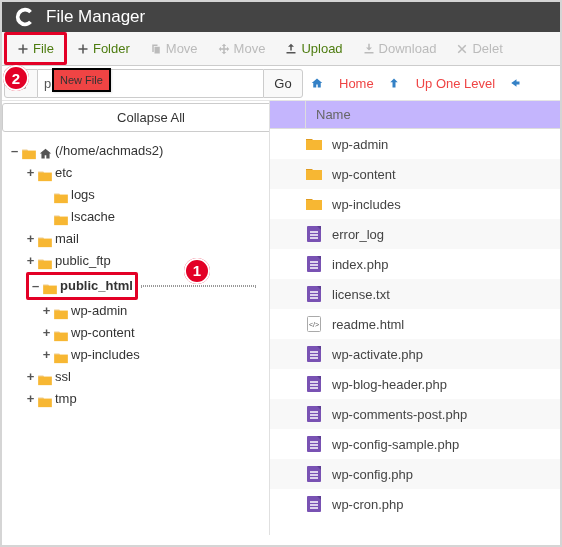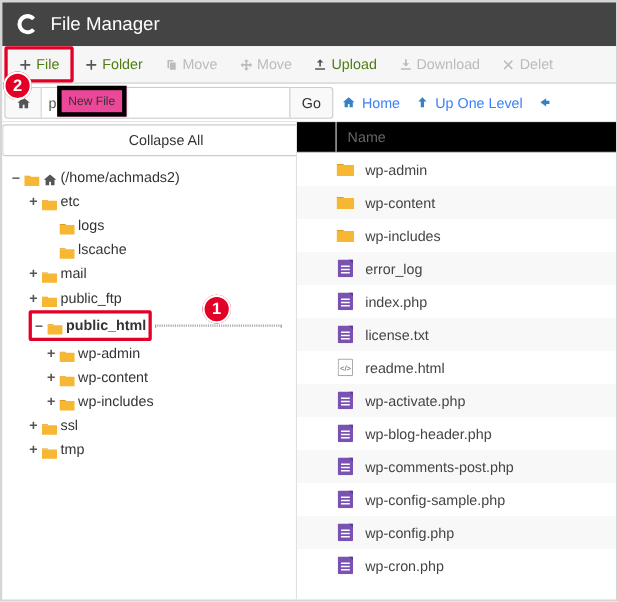--- a/index.html
+++ b/index.html
@@ -1,56 +1,56 @@
 <!DOCTYPE html>
 <html><head>
 <meta charset="utf-8">
 <style>
   * { box-sizing: border-box; margin: 0; padding: 0; font-family: Arial, Helvetica, sans-serif; }
   body { background: #fff; }
   .frame { width: 562px; height: 547px; border: 2px solid #d5d5d5; overflow: hidden; position: relative; background: #fff; }
 
   
   .titlebar {
-    background: #444; color: #fff; height: 40px; display: flex; align-items: center; padding: 4px 12px; gap: 10px;
+    background: #444; color: #fff; height: 30px; display: flex; align-items: center; padding: 4px 12px; gap: 10px;
   }
   .titlebar .cp-logo { width: 22px; height: 22px; display: flex; align-items: center; justify-content: center; }
   .titlebar .cp-logo svg { width: 22px; height: 22px; fill: #fff; }
   .titlebar .title { font-size: 17px; font-weight: 400; }
 
   
   .toolbar {
     background: #f6f6f6; border-bottom: 1px solid #ccc; height: 34px;
     display: flex; align-items: stretch; position: relative; padding-left: 2px;
   }
   .tool-btn {
     display: flex; align-items: center; gap: 4px; padding: 0 10px; font-size: 13px; color: #4d7c0f; cursor: pointer;
   }
   .tool-btn svg { width: 12px; height: 12px; fill: #555; }
   .tool-btn.disabled { color: #bbb; }
   .tool-btn.disabled svg { fill: #bbb; }
   .file-btn-highlight { border: 3px solid #e30026; border-radius: 2px; }
 
   
   .tooltip {
-    position: absolute; top: 36px; left: 50px; background: #ec4899; border: 4px solid #000000;
+    position: absolute; top: 36px; left: 50px; background: #ef4444; border: 2px solid #000000;
     padding: 4px 6px; font-size: 11px; color: #333; z-index: 5;
     box-shadow: 1px 1px 2px rgba(0,0,0,0.1);
   }
 
   
   .navrow { height: 35px; display: flex; border-bottom: 1px solid #e5e5e5; }
   .nav-left { width: 303px; display: flex; align-items: center; padding: 3px 2px; gap: 2px; }
   .path-group { display: flex; flex: 1; height: 29px; }
   .home-btn { width: 34px; border: 1px solid #ccc; background: #f9f9f9; display: flex; align-items: center; justify-content: center; border-radius: 3px 0 0 3px; }
   .home-btn svg { width: 13px; height: 13px; fill: #555; }
   .path-input { flex: 1; border: 1px solid #ccc; border-left: none; border-right: none; padding: 0 6px; font-size: 13px; color: #555; outline: none; background: #fff; }
   .go-btn { width: 40px; border: 1px solid #ccc; background: #f9f9f9; display: flex; align-items: center; justify-content: center; font-size: 13px; color: #333; border-radius: 0 3px 3px 0; }
   .nav-right { flex: 1; display: flex; align-items: center; padding: 0 6px; gap: 14px; }
-  .nav-link { color: #3b82f6; font-size: 13px; display: flex; align-items: center; gap: 6px; cursor: pointer; }
+  .nav-link { color: #ef4444; font-size: 13px; display: flex; align-items: center; gap: 16px; cursor: pointer; }
   .nav-link svg { width: 12px; height: 12px; fill: #3481c6; }
 
   
   .content { display: flex; height: calc(100% - 40px - 34px - 35px); }
   .left-pane { width: 268px; border-right: 1px solid #e0e0e0; overflow: hidden; }
   .collapse-btn { width: 298px; margin: 2px auto 6px auto; border: 1px solid #ccc; border-radius: 3px; text-align: center; padding: 6px 0; font-size: 13px; color: #333; background: #fff; }
 
   .tree { padding: 2px 8px; font-size: 13px; color: #333; line-height: 22px; }
   .tree ul { list-style: none; }
   .tree li { white-space: nowrap; }
@@ -65,21 +65,21 @@
   .ind2 { padding-left: 32px; }
   .tree .selected-wrap { position: relative; }
   .tree .selected-box {
     border: 3px solid #e30026; border-radius: 2px; padding: 0 2px; display: inline-flex; align-items: center; gap: 3px;
   }
   .tree .sel-outline { border: 1px dotted #999; display: inline-block; padding: 0 110px 0 3px; }
   .tree .bold { font-weight: bold; }
 
   
   .right-pane { flex: 1; display: flex; flex-direction: column; }
-  .grid-header { background: #000000; border-bottom: 1px solid #ddd; height: 28px; display: flex; align-items: center; }
+  .grid-header { background: #c4b5fd; border-bottom: 1px solid #ddd; height: 28px; display: flex; align-items: center; }
   .grid-header .chk-col { width: 36px; border-right: 1px solid #ddd; height: 100%; }
   .grid-header .name-col { padding-left: 10px; font-size: 13px; color: #666; }
   .file-list { flex: 1; overflow: hidden; }
   .file-row { height: 30px; display: flex; align-items: center; padding-left: 36px; gap: 10px; font-size: 13px; color: #444; }
   .file-row:nth-child(even) { background: #f8f8f8; }
   .file-ic { width: 16px; height: 16px; display: flex; align-items: center; justify-content: center; }
 
   
   svg.folder-y path { fill: #f7b733; }
   svg.folder-y .tab { fill: #e09b1f; }

